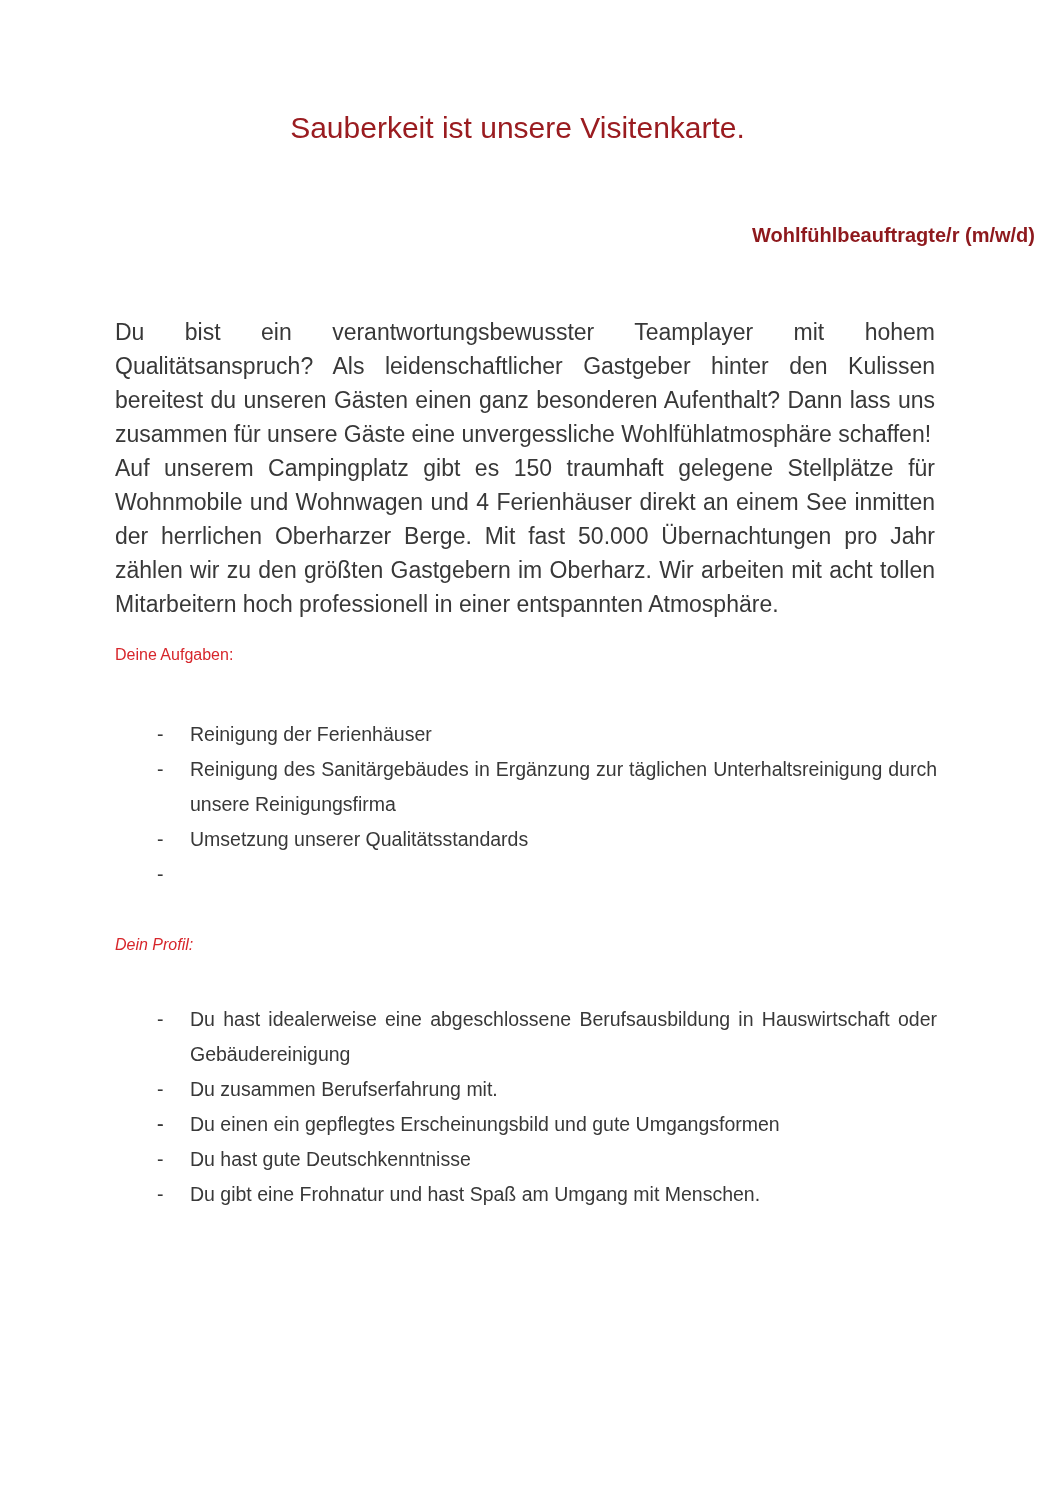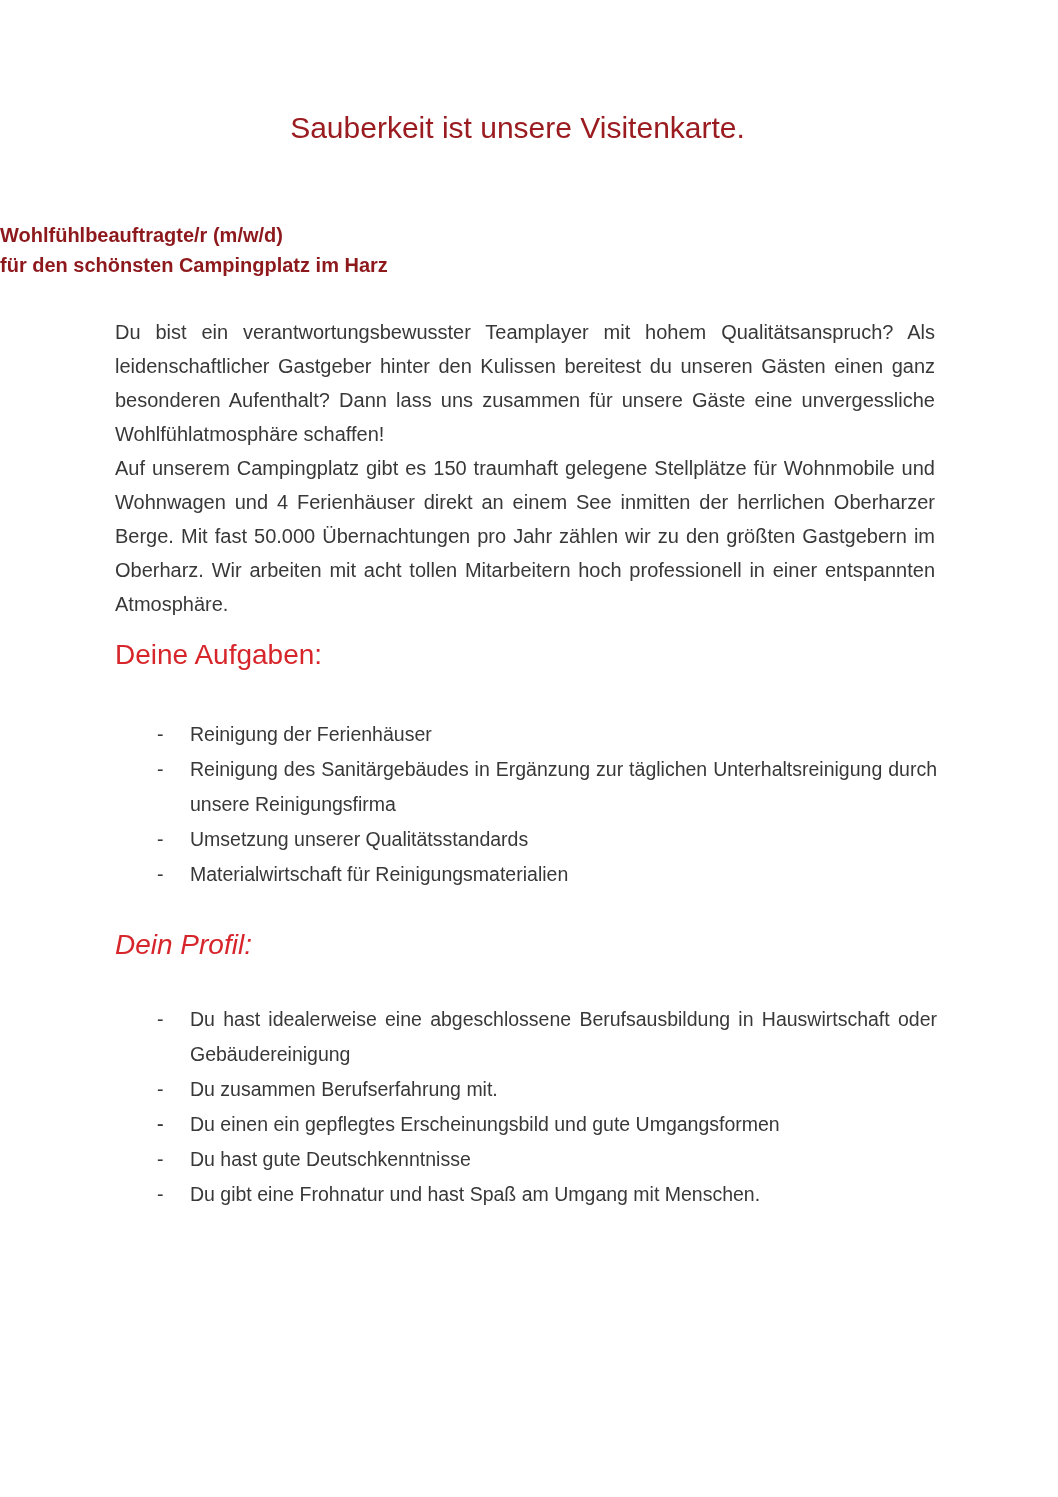--- a/index.html
+++ b/index.html
@@ -27,41 +27,41 @@
     font-size: 30px;
     line-height: 40px;
     font-weight: 400;
     color: var(--title-color, #9a1c20);
   }
   .doc-subtitle {
     position: absolute;
     top: 220px;
     left: 0;
     right: 0;
-    text-align: left;
+    text-align: right;
     font-size: 20px;
     line-height: 30px;
     font-weight: 700;
     color: var(--subtitle-color, #8e191d);
   }
   .intro {
     position: absolute;
     top: 315px;
     left: 115px;
     width: 820px;
-    font-size: 20px;
+    font-size: 23px;
     line-height: 34px;
     text-align: justify;
     color: var(--body-color, #383838);
   }
   .intro p { margin: 0; }
   .section-heading {
     position: absolute;
     left: 115px;
-    font-size: 28px;
+    font-size: 16px;
     line-height: 30px;
     font-weight: 400;
     color: var(--heading-color, #d7262b);
   }
   .section-heading.aufgaben { top: 640px; }
   .section-heading.profil   { top: 930px; font-style: italic; }
   ul.dash-list {
     position: absolute;
     left: 115px;
     width: 822px;
@@ -87,21 +87,20 @@
 </style>
 </head>
 <body>
 
 <div class="page">
 
   <div class="doc-title">Sauberkeit ist unsere Visitenkarte.</div>
 
   <div class="doc-subtitle">
     <div>Wohlfühlbeauftragte/r (m/w/d)</div>
-    <div>für den schönsten Campingplatz im Harz</div>
   </div>
 
   <div class="intro">
     <p>Du bist ein verantwortungsbewusster Teamplayer mit hohem Qualitätsanspruch? Als leidenschaftlicher Gastgeber hinter den Kulissen bereitest du unseren Gästen einen ganz besonderen Aufenthalt? Dann lass uns zusammen für unsere Gäste eine unvergessliche Wohlfühlatmosphäre schaffen!</p>
     <p>Auf unserem Campingplatz gibt es 150 traumhaft gelegene Stellplätze für Wohnmobile und Wohnwagen und 4 Ferienhäuser direkt an einem See inmitten der herrlichen Oberharzer Berge. Mit fast 50.000 Übernachtungen pro Jahr zählen wir zu den größten Gastgebern im Oberharz. Wir arbeiten mit acht tollen Mitarbeitern hoch professionell in einer entspannten Atmosphäre.</p>
   </div>
 
   <div class="section-heading aufgaben">Deine Aufgaben:</div>
 
   <ul class="dash-list aufgaben">
@@ -112,21 +111,20 @@
     <li>
       <span class="dash">-</span>
       <span>Reinigung des Sanitärgebäudes in Ergänzung zur täglichen Unterhaltsreinigung durch unsere Reinigungsfirma</span>
     </li>
     <li>
       <span class="dash">-</span>
       <span>Umsetzung unserer Qualitätsstandards</span>
     </li>
     <li>
       <span class="dash">-</span>
-      <span>Materialwirtschaft für Reinigungsmaterialien</span>
     </li>
   </ul>
 
   <div class="section-heading profil">Dein Profil:</div>
 
   <ul class="dash-list profil">
     <li>
       <span class="dash">-</span>
       <span>Du hast idealerweise eine abgeschlossene Berufsausbildung in Hauswirtschaft oder Gebäudereinigung</span>
     </li>

